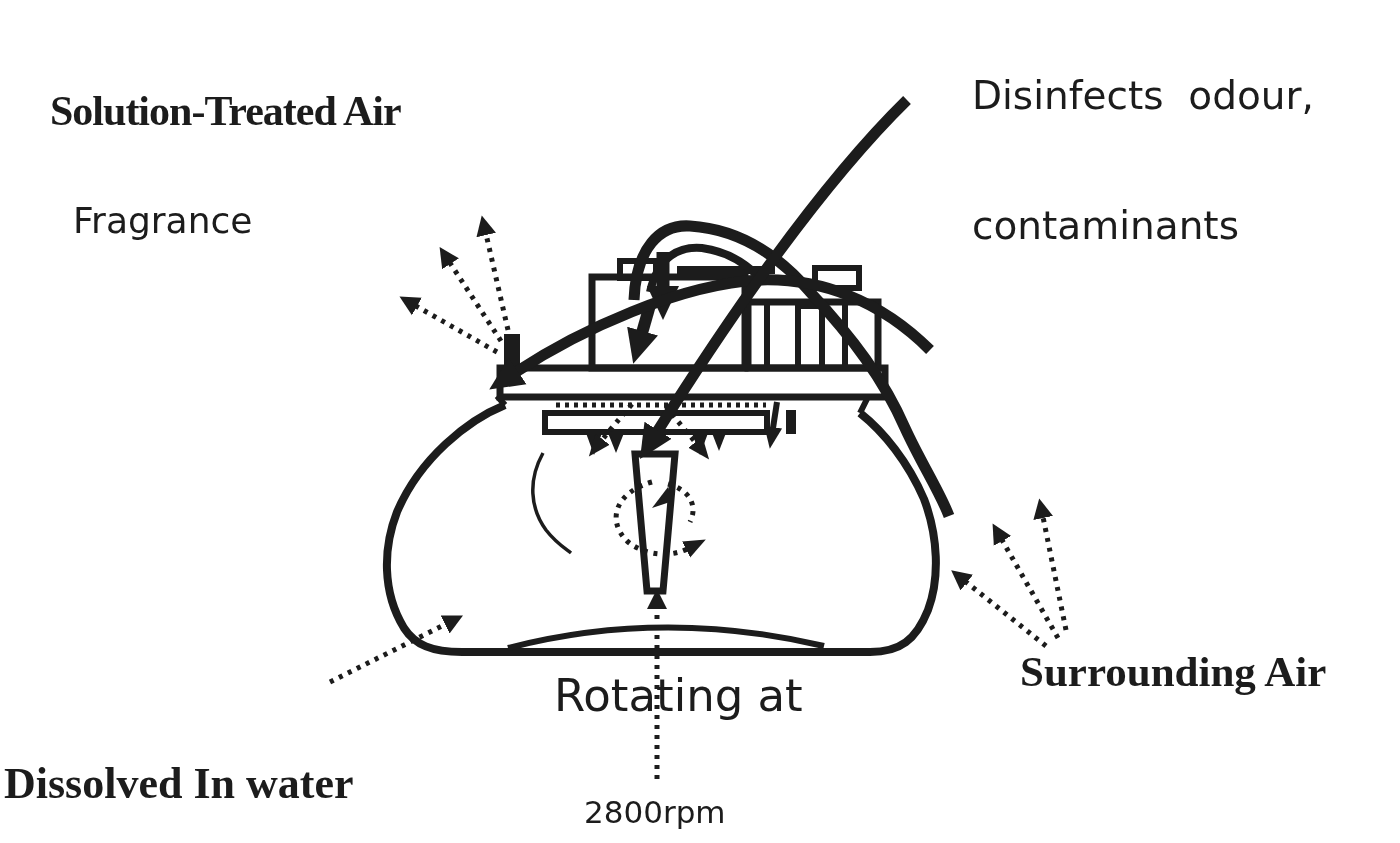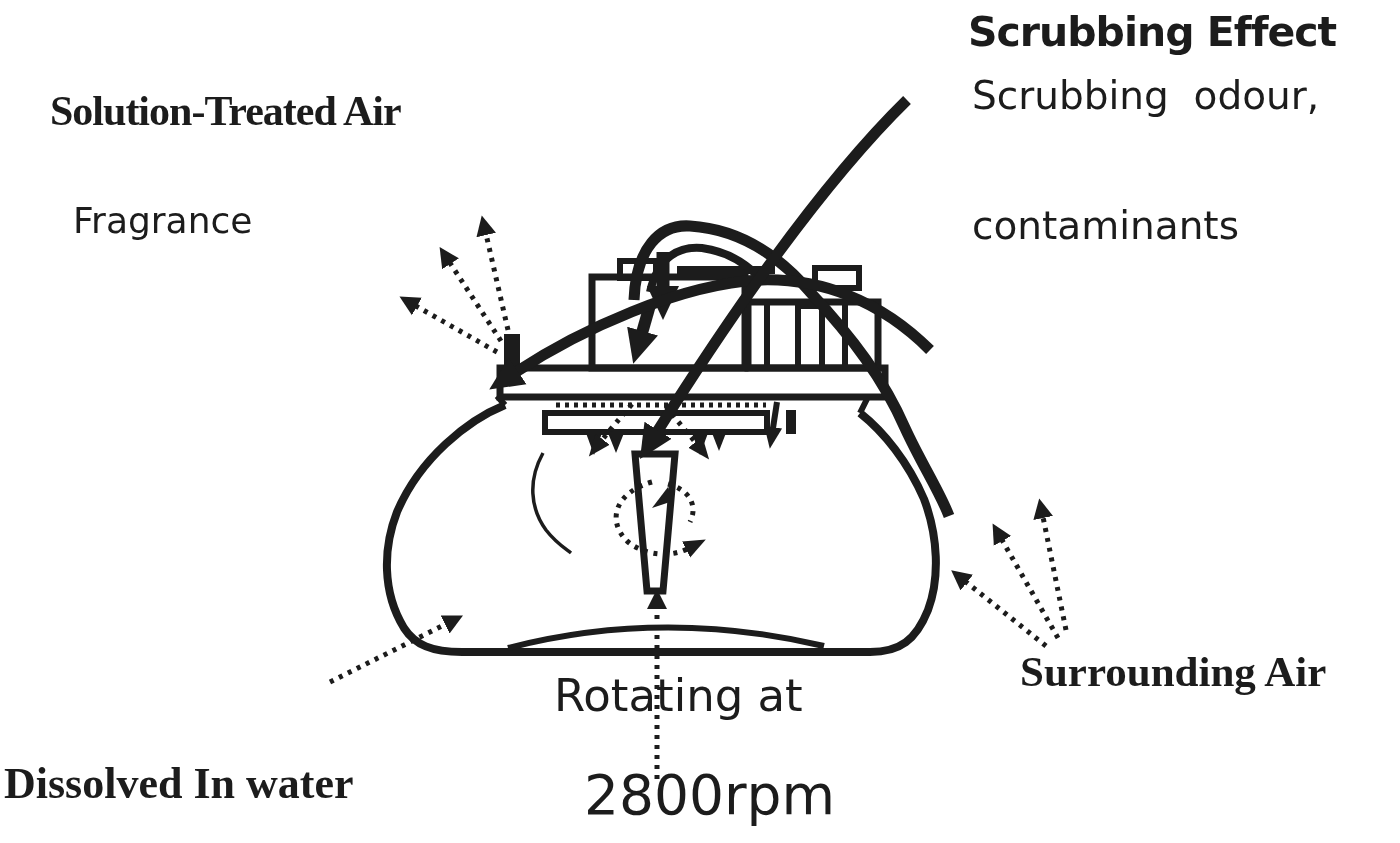--- a/index.html
+++ b/index.html
@@ -14,21 +14,21 @@
   #sol1{left:50px;top:90px;font-size:42px;letter-spacing:-1px;}
   #sol2{left:42px;top:147px;font-size:42px;letter-spacing:-1px;}
   #sol3{left:73px;top:203px;font-size:36px;letter-spacing:0px;}
   #scr1{left:968px;top:12px;font-size:41px;letter-spacing:-1px;}
   #scr2{left:972px;top:76px;font-size:39px;letter-spacing:0px;}
   #scr3{left:972px;top:141px;font-size:39px;}
   #scr4{left:972px;top:206px;font-size:39px;}
   #aro1{left:10px;top:703px;font-size:44px;}
   #aro2{left:4px;top:762px;font-size:44px;}
   #rot1{left:554px;top:673px;font-size:45px;}
-  #rot2{left:584px;top:768px;font-size:55px;}
+  #rot2{left:584px;top:797px;font-size:31px;}
   #sur1{left:1020px;top:650px;font-size:43px;}
   svg{position:absolute;left:0;top:0;}
   .ink{stroke:#1c1c1c;fill:none;}
   .fill{fill:#1c1c1c;stroke:none;}
   .dot{stroke:#1c1c1c;fill:none;stroke-width:5;stroke-dasharray:4 6;}
 </style>
 </head>
 <body>
 
 <div id="stage">
@@ -107,22 +107,21 @@
     </g>
 
     <path class="dot" marker-end="url(#mDot)" d="M330,682 L446,624"></path>
 
     <path class="dot" marker-end="url(#mDot)" d="M657,779 L657,608"></path>
   </svg>
 
   <div class="lbl serif-bold" id="sol1">Solution-Treated Air</div>
   <div class="lbl gothic" id="sol3">Fragrance</div>
 
-  <div class="lbl gothic-bold" id="scr1">Scrubbing Effect</div>
-  <div class="lbl gothic" id="scr2">Scrubbing  odour,</div>
+  <div class="lbl gothic" id="scr2">Disinfects  odour,</div>
   <div class="lbl gothic" id="scr4">contaminants</div>
 
   <div class="lbl serif-bold" id="aro2">Dissolved In water</div>
 
   <div class="lbl gothic" id="rot1">Rotating at</div>
   <div class="lbl gothic" id="rot2">2800rpm</div>
 
   <div class="lbl serif-bold" id="sur1">Surrounding Air</div>
 </div>
 

